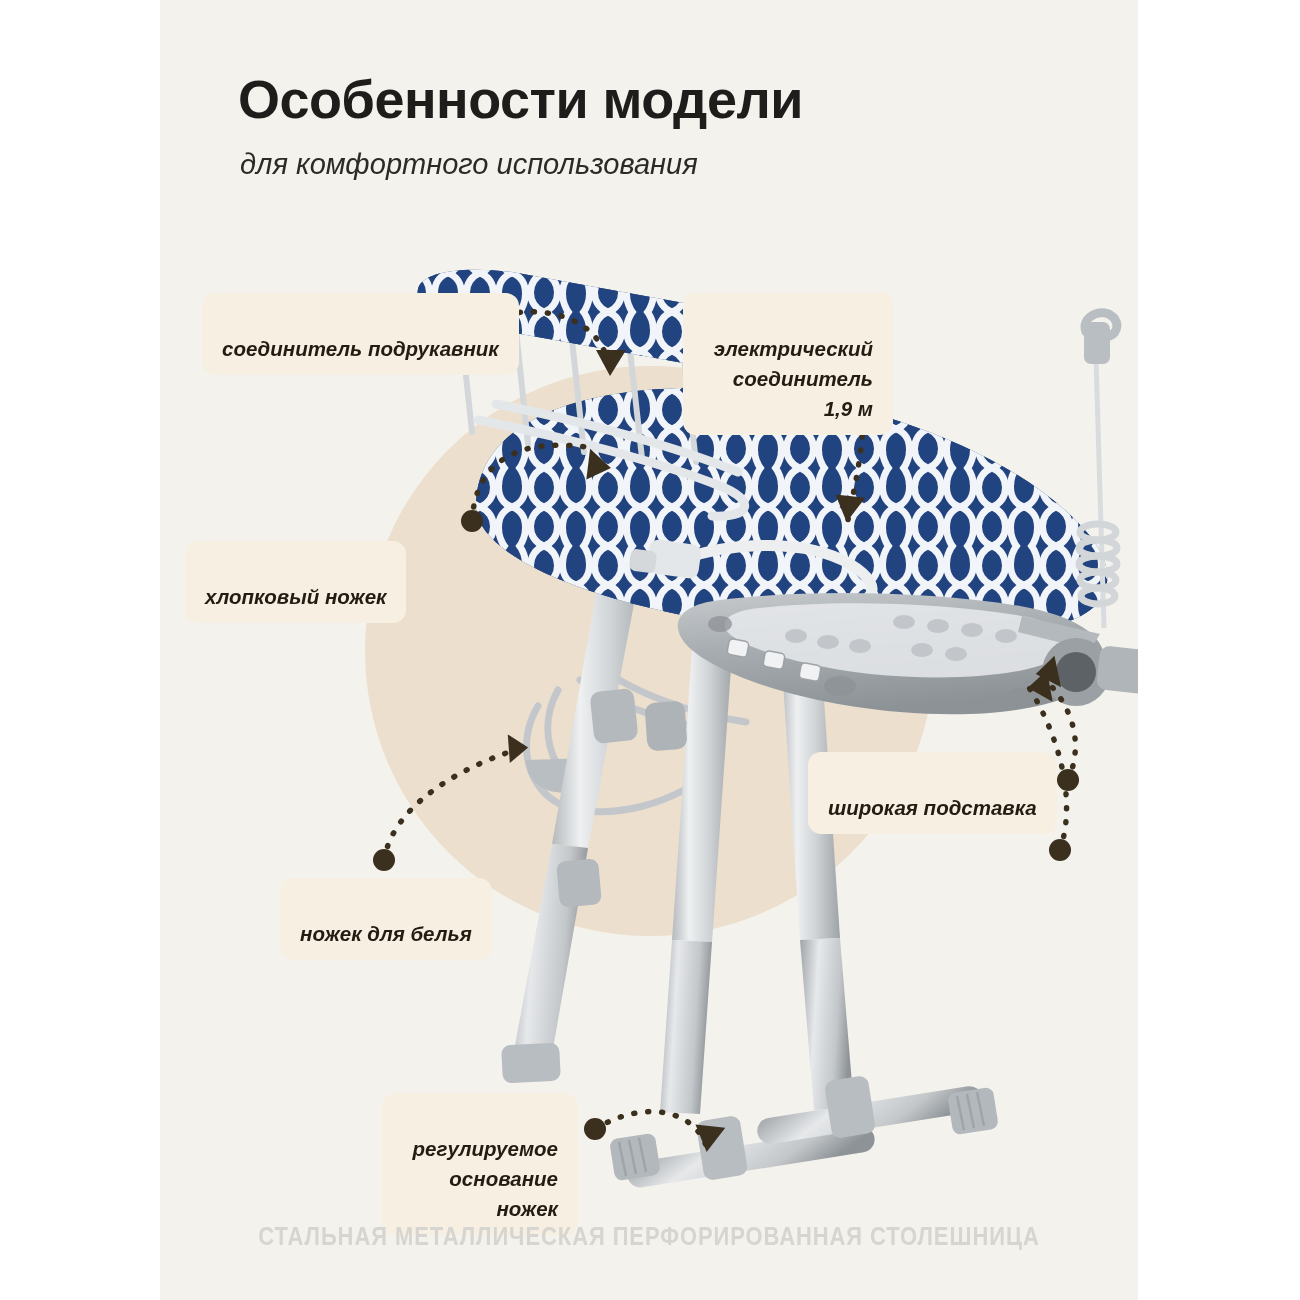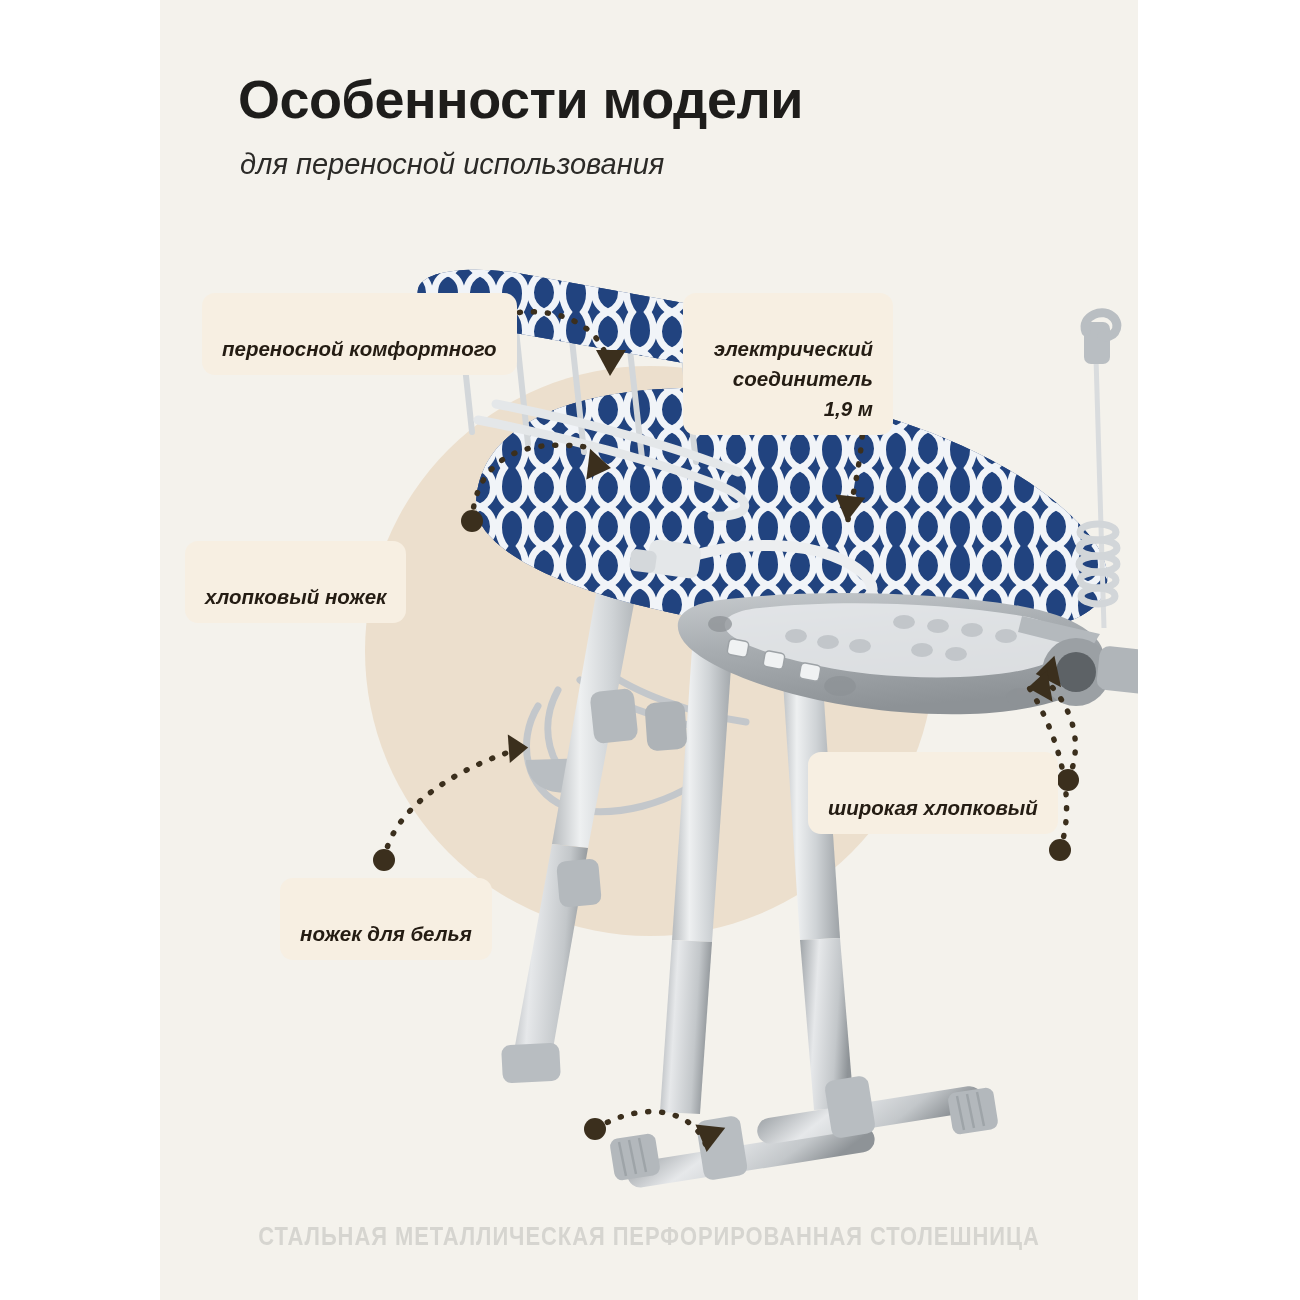--- a/index.html
+++ b/index.html
@@ -321,41 +321,45 @@
         <path d="M688 522 L 674 496 L 704 496 Z" transform="rotate(6 688 509)"></path>
         <path d="M432 448 L 450 470 L 424 478 Z" transform="rotate(-8 436 462)"></path>
         <path d="M876 672 L 898 658 L 898 690 Z" transform="rotate(-12 886 674)"></path>
         <path d="M868 686 L 890 672 L 890 704 Z" transform="rotate(-10 878 688)"></path>
         <path d="M368 746 L 346 736 L 352 764 Z" transform="rotate(8 358 748)"></path>
         <path d="M548 1152 L 534 1126 L 564 1126 Z" transform="rotate(6 548 1139)"></path>
       </g>
     </svg>
 
     <div id="title">Особенности модели</div>
-    <div id="subtitle">для переносной использования</div>
+    <div id="subtitle">для комфортного использования</div>
 
     <div class="chip" style="left:42px; top:293px;">
-      <span>переносной комфортного</span>
+      <span>соединитель подрукавник</span>
     </div>
 
     <div class="chip center" style="left:523px; top:293px; width:210px;">
       <span>электрический
 соединитель 1,9 м</span>
     </div>
 
     <div class="chip" style="left:25px; top:541px;">
       <span>хлопковый ножек</span>
     </div>
 
     <div class="chip" style="left:648px; top:752px;">
-      <span>широкая хлопковый</span>
+      <span>широкая подставка</span>
     </div>
 
 
     <div class="chip" style="left:120px; top:878px;">
       <span>ножек для белья</span>
     </div>
 
+    <div class="chip center" style="left:222px; top:1093px; width:196px;">
+      <span>регулируемое
+основание ножек</span>
+    </div>
 
     <div id="footer-note">СТАЛЬНАЯ МЕТАЛЛИЧЕСКАЯ ПЕРФОРИРОВАННАЯ СТОЛЕШНИЦА</div>
 
   </div>
 </div>
 
 </body></html>

